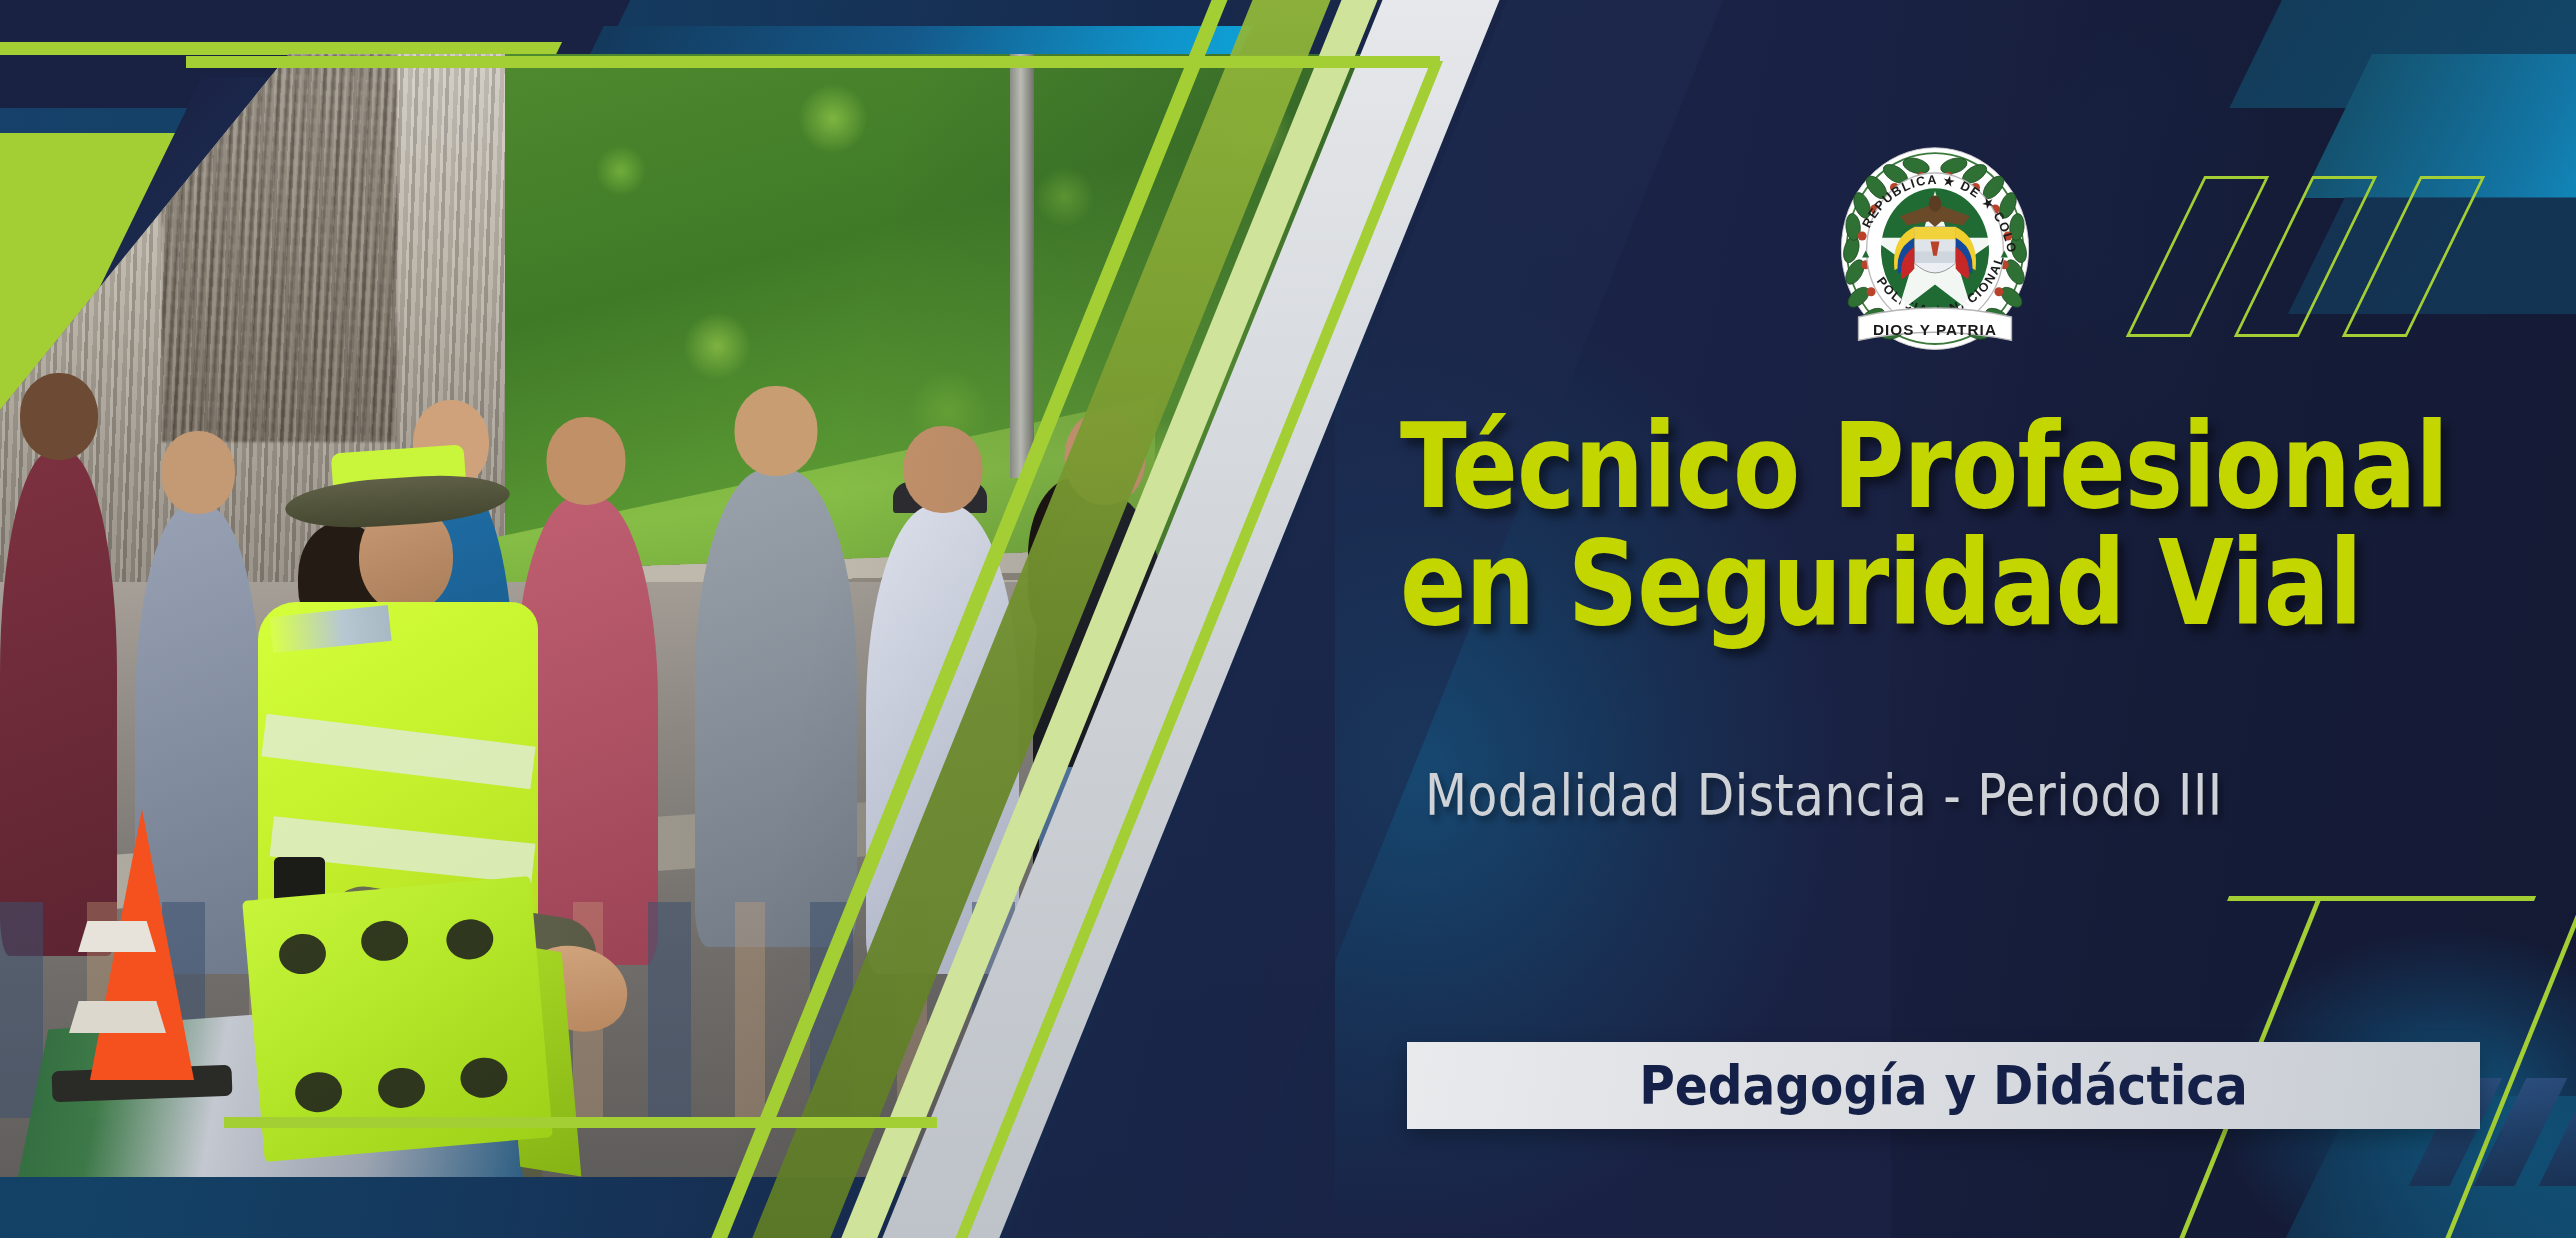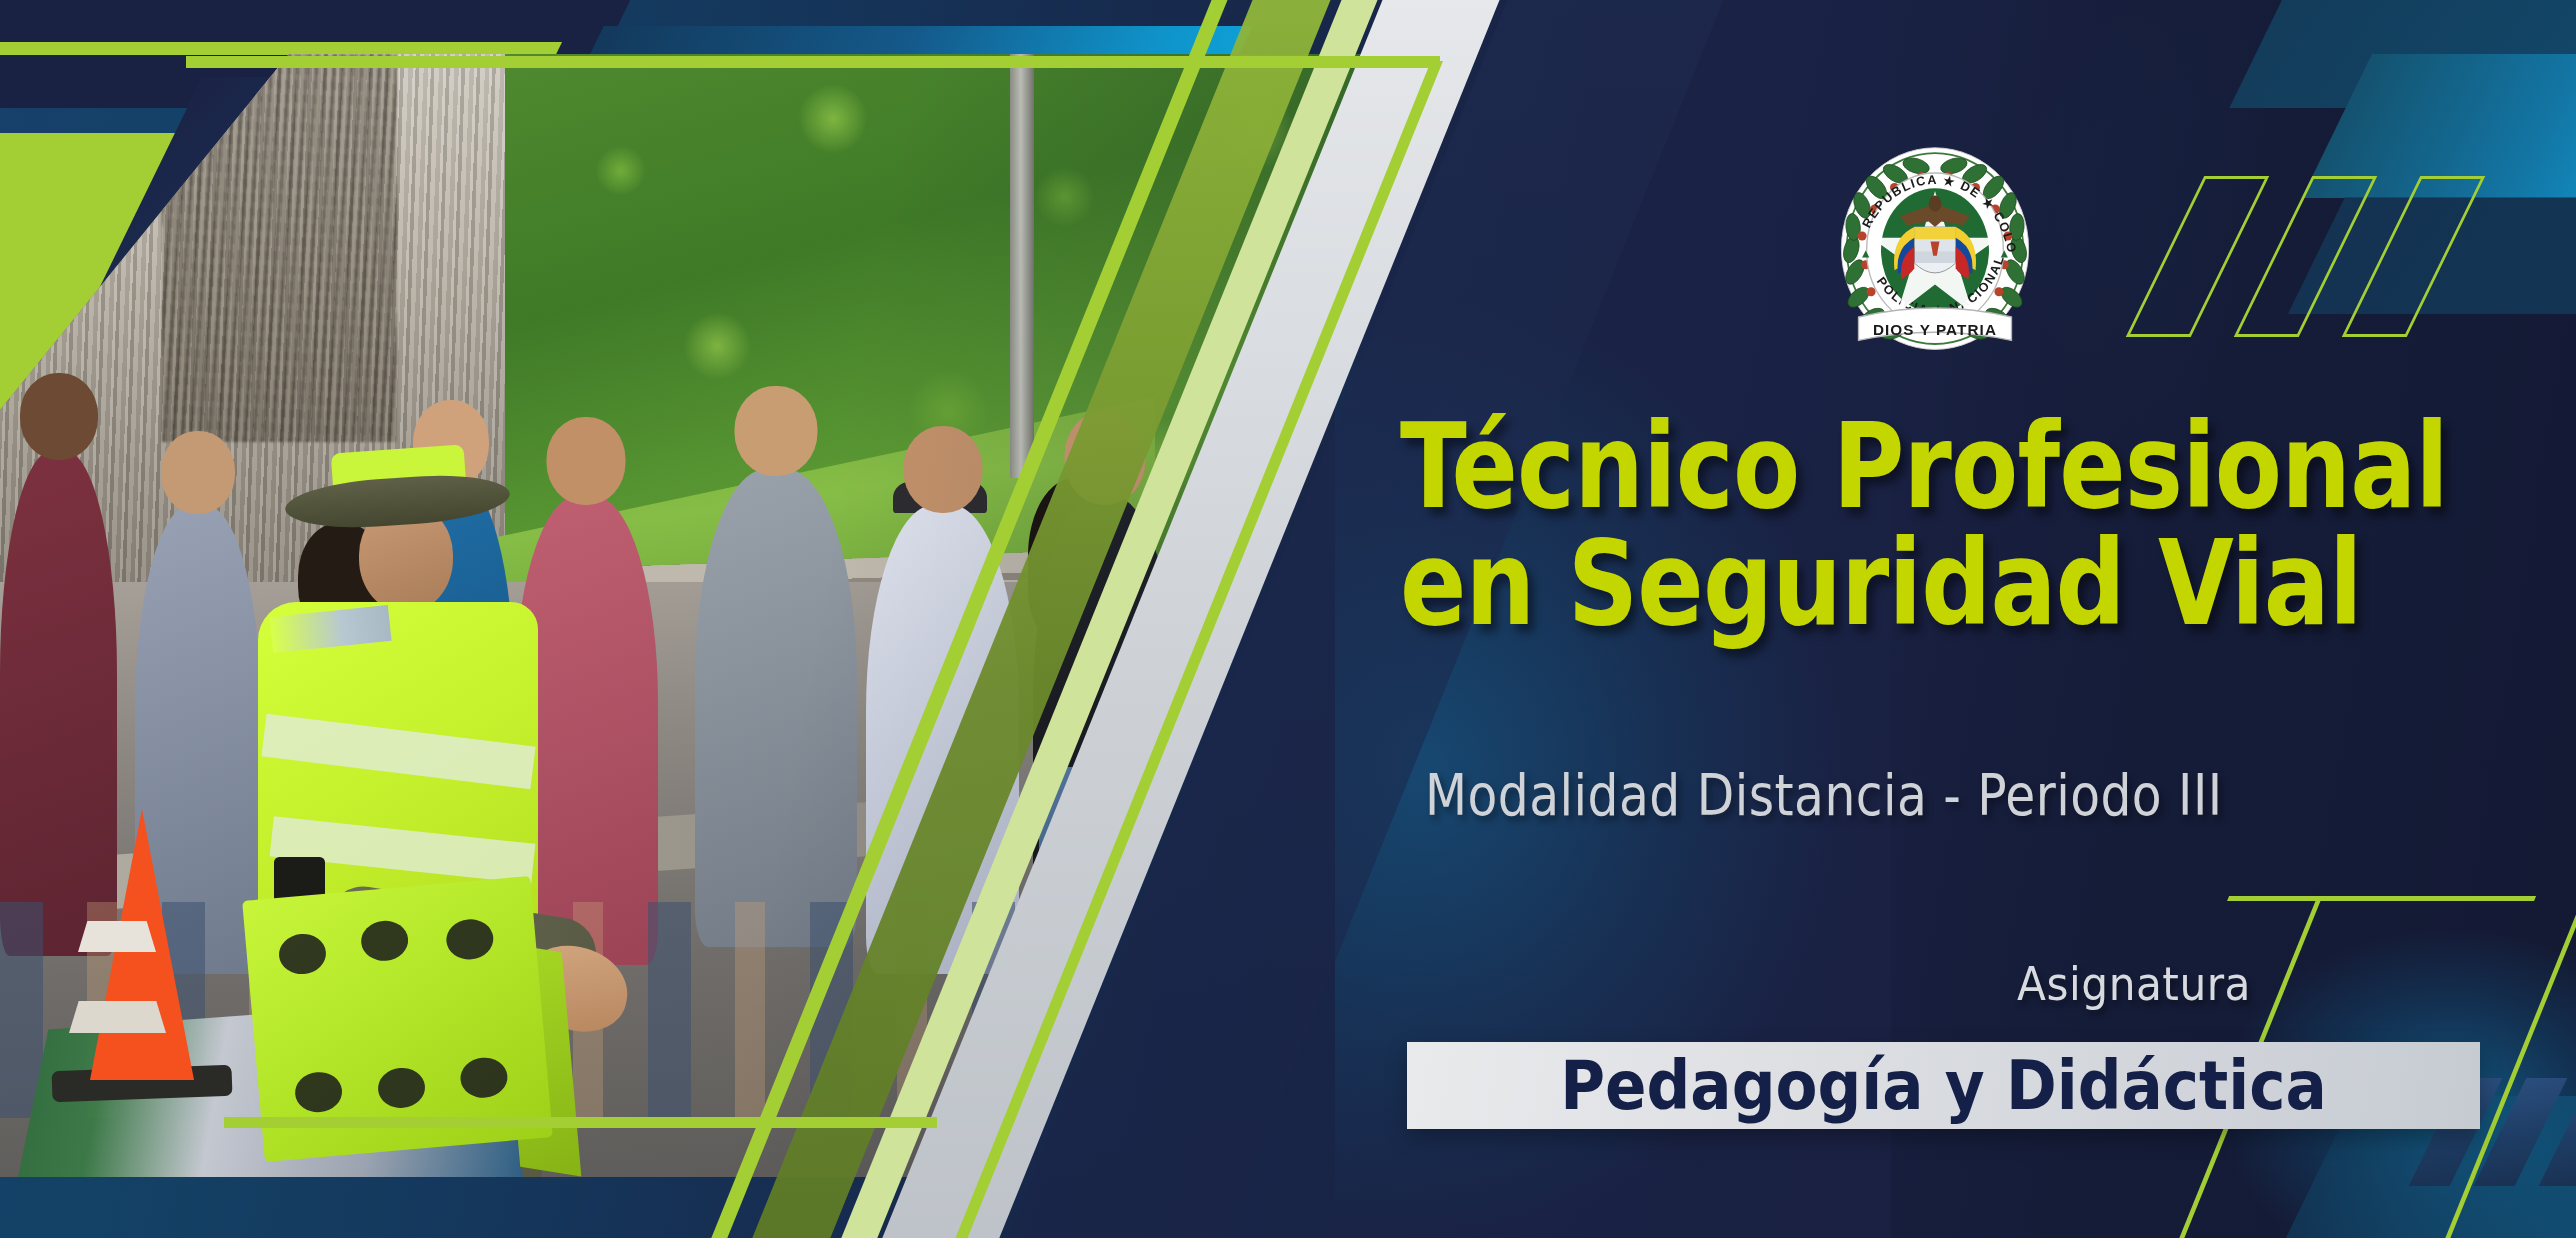--- a/index.html
+++ b/index.html
@@ -437,21 +437,21 @@
   .subject-bar{
     position:absolute; left:1407px; top:1042px; width:1073px; height:87px;
     background:linear-gradient(100deg,#e9eaec 0%,#dcdee2 40%,#cfd3d9 78%,#c6cbd2 100%);
     box-shadow:0 9px 20px rgba(0,0,0,.28);
     display:flex; align-items:center; justify-content:center;
   }
   .subject-bar span{
     color:#152048;
     font-family:"Liberation Sans Narrow","DejaVu Sans Condensed","Liberation Sans", sans-serif;
     font-weight:bold;
-    font-size:68px;
+    font-size:54px;
     letter-spacing:0px;
   }
 </style>
 </head>
 <body>
 
 <div class="banner">
 
   <div class="bg-base"></div>
   <div class="bg-glow-a"></div>
@@ -654,20 +654,19 @@
     </svg>
   </div>
 
   <div class="title">
     <span>Técnico Profesional</span>
     <span class="l2">en Seguridad Vial</span>
   </div>
 
   <div class="subtitle">Modalidad Distancia - Periodo III</div>
 
-  <div class="asignatura-label">Asignatura</div>
 
   <div class="subject-bar">
     <span>Pedagogía y Didáctica</span>
   </div>
 
 </div>
 
 
 </body></html>

